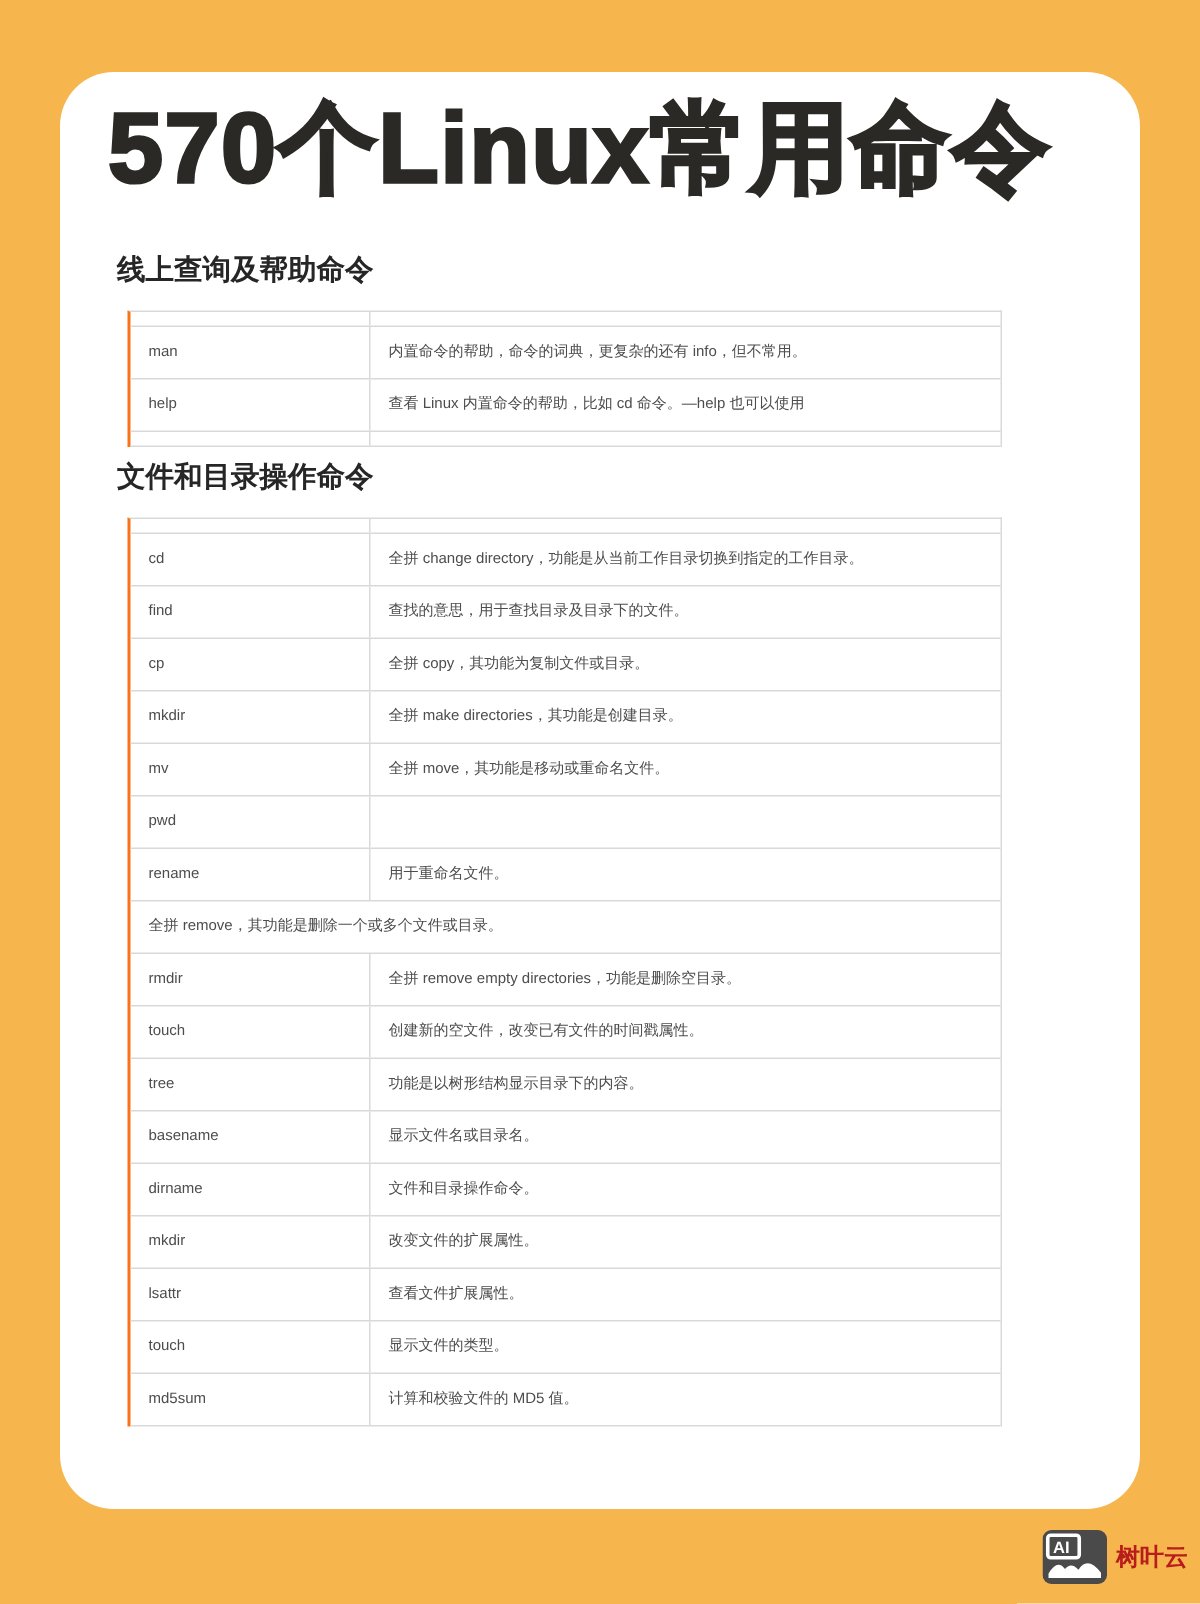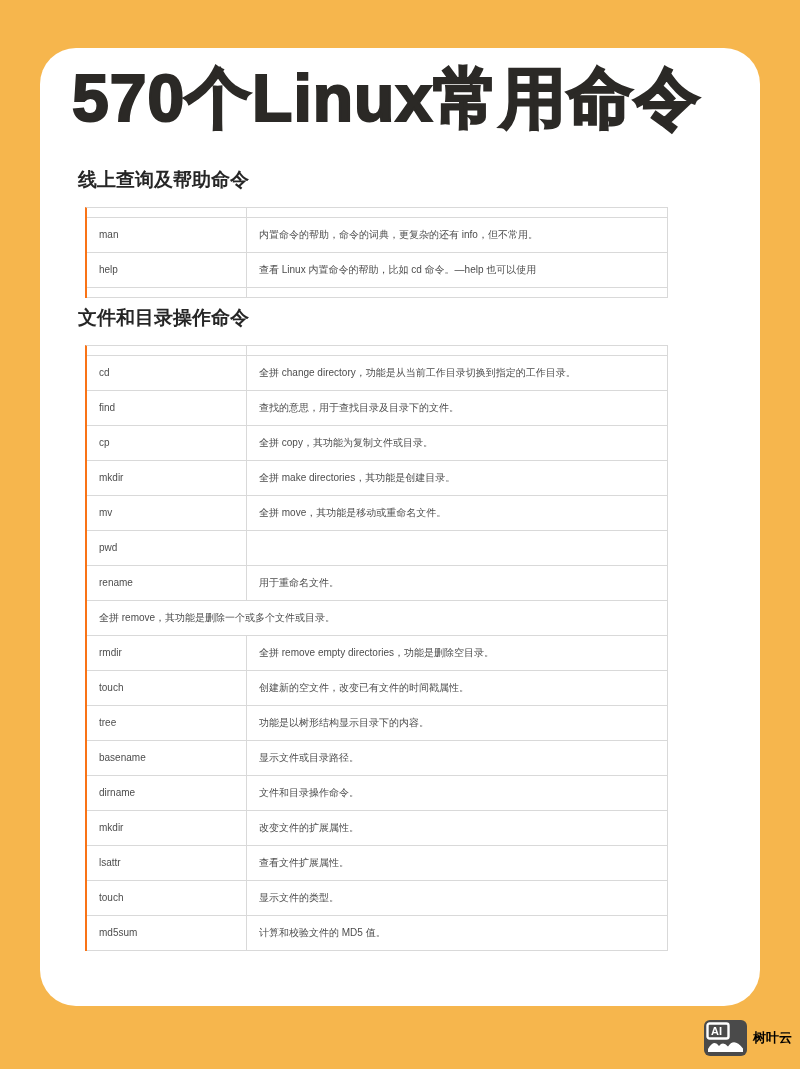--- a/index.html
+++ b/index.html
@@ -38,21 +38,21 @@
   .tr { display:flex; border-bottom:1px solid #D9D9D9; }
   .td { line-height:20px; padding:7px 10px 7px 12px; box-sizing:border-box; }
   .td.cmd { width:160px; flex:0 0 160px; border-right:1px solid #D9D9D9; }
   .td.desc { flex:1; }
   .tr.partial { height:9px; }
   .tr.partial .td { padding:0; }
   .footer-brand {
     position:absolute; right:8px; top:1020px;
     display:flex; align-items:center; gap:6px;
   }
-  .brand-name { font-size:13px; font-weight:bold; color:#000000; }
+  .brand-name { font-size:16px; font-weight:bold; color:#b91c1c; }
   .logo-box { display:block; }
 </style>
 </head>
 <body>
 
 <div class="card">
 
   <h1 class="main-title">570个Linux常用命令</h1>
 
   <h2 class="section-heading heading-1">线上查询及帮助命令</h2>
@@ -120,21 +120,21 @@
       <div class="tr">
         <div class="td cmd">touch</div>
         <div class="td desc">创建新的空文件，改变已有文件的时间戳属性。</div>
       </div>
       <div class="tr">
         <div class="td cmd">tree</div>
         <div class="td desc">功能是以树形结构显示目录下的内容。</div>
       </div>
       <div class="tr">
         <div class="td cmd">basename</div>
-        <div class="td desc">显示文件或目录路径。</div>
+        <div class="td desc">显示文件名或目录名。</div>
       </div>
       <div class="tr">
         <div class="td cmd">dirname</div>
         <div class="td desc">文件和目录操作命令。</div>
       </div>
       <div class="tr">
         <div class="td cmd">mkdir</div>
         <div class="td desc">改变文件的扩展属性。</div>
       </div>
       <div class="tr">

